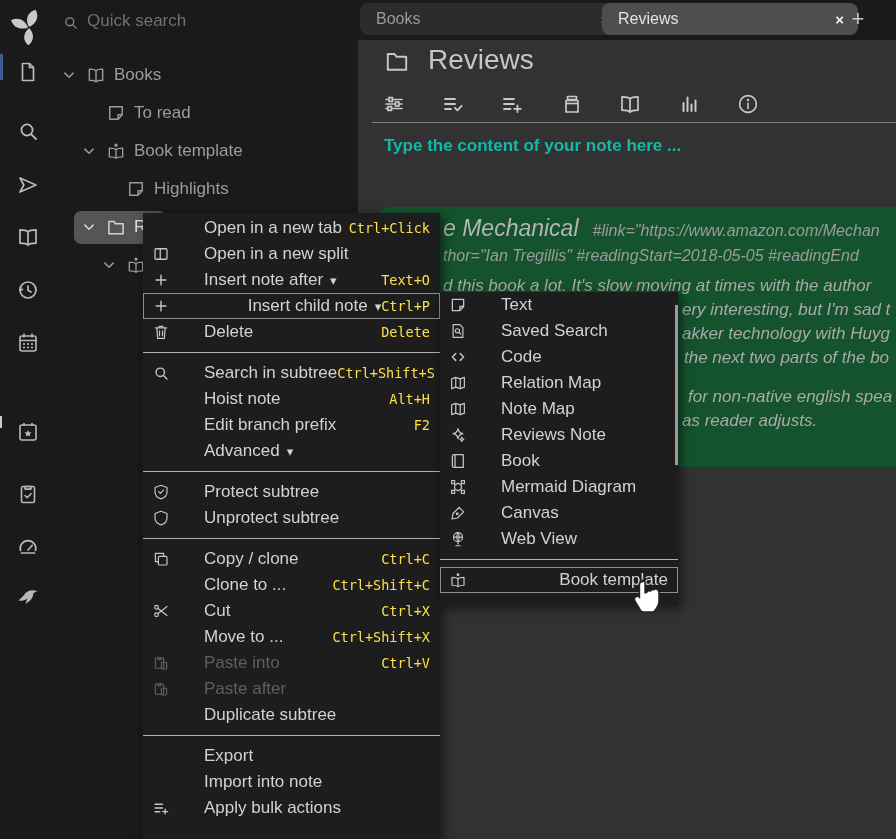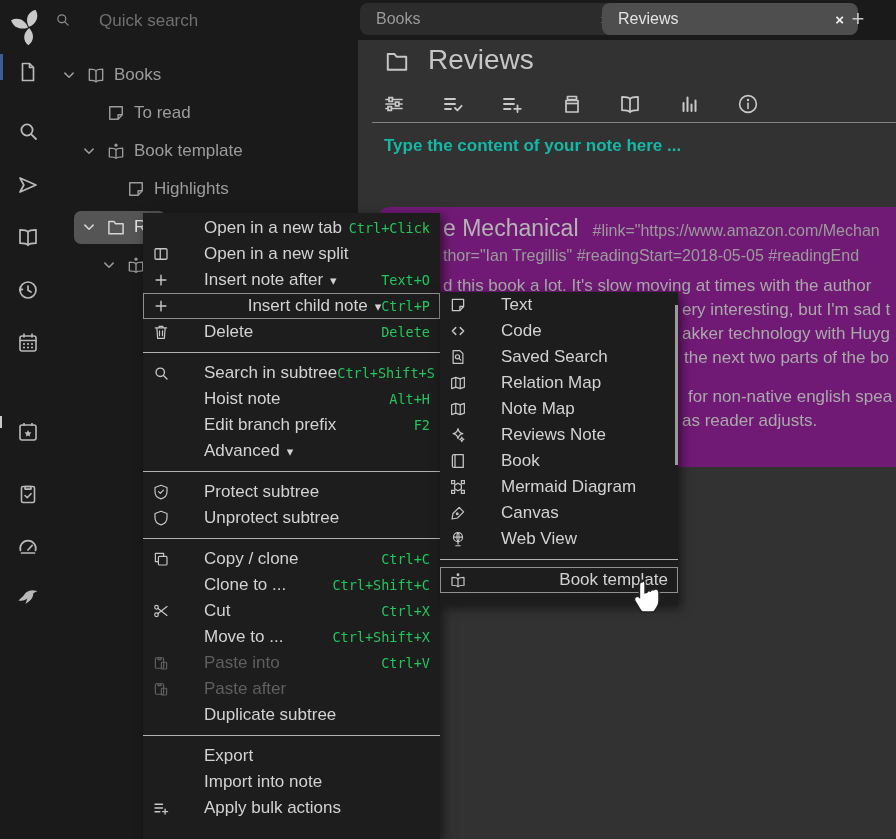--- a/index.html
+++ b/index.html
@@ -22,33 +22,33 @@
   .tab{position:absolute;top:3px;height:32px;border-radius:8px;display:flex;align-items:center;justify-content:space-between;padding:0 14px 0 16px;font-size:16px;cursor:pointer;}
   .tab-inactive{background:#2c2c2c;color:#9a9a9a;}
   .tab-active{background:#4e4e4e;color:#e3e3e3;}
   .tab .close{font-size:15px;color:inherit;}
   #new-tab{position:absolute;left:845px;top:6px;width:26px;height:26px;color:#c9c9c9;font-size:22px;display:flex;align-items:center;justify-content:center;cursor:pointer;}
   #note-title{position:absolute;left:428px;top:44px;font-size:28px;color:#c6c6c6;}
   .ribbon-ic{position:absolute;width:24px;height:24px;top:92px;color:#c9c9c9;cursor:pointer;}
   #ribbon-divider{position:absolute;left:372px;top:122px;width:524px;height:1px;background:#828282;}
   #editor-ph{position:absolute;left:384px;top:136px;font-size:17px;color:#14b8a6;font-weight:bold;}
   
-  #card{position:absolute;left:378px;top:207px;width:518px;height:260px;background:#701a75;border-radius:12px 0 0 12px;}
+  #card{position:absolute;left:378px;top:207px;width:518px;height:260px;background:#14532d;border-radius:12px 0 0 12px;font-style:italic;}
   #card .line{position:absolute;white-space:nowrap;}
   .card-title{font-size:23px;color:#b5b5b5;}
   .card-attr{font-size:16px;color:#9b9b9b;}
   .card-body{font-size:17px;color:#a9a9a9;}
   
   .menu{position:absolute;background:#1d1d1d;box-shadow:3px 3px 10px rgba(0,0,0,.55);z-index:5;}
   #ctx-menu{left:143px;top:213px;width:297px;height:626px;padding-top:2px;box-sizing:border-box;}
   #sub-menu{left:440px;top:292px;width:238px;padding-bottom:12px;}
   .mrow{display:grid;grid-template-columns:30px 1fr auto;align-items:center;height:26px;padding:0 10px 0 9px;cursor:pointer;}
   .mrow .mic{width:18px;height:18px;color:#c6c6c6;}
   .mlabel{font-size:17px;color:#d2d2d2;white-space:nowrap;margin-left:22px;}
-  .mshort{font-family:"DejaVu Sans Mono",monospace;font-size:13.5px;color:#22c55e;white-space:nowrap;}
+  .mshort{font-family:"DejaVu Sans Mono",monospace;font-size:13.5px;color:#fde047;white-space:nowrap;}
   .mrow.disabled .mlabel,.mrow.disabled .mic{color:#5f5f5f;}
   .mrow.active-item{box-shadow:inset 0 0 0 1px #8f8f8f;text-align:right;}
   .caret::after{content:"▾";font-size:13px;color:#d2d2d2;margin-left:7px;}
   .mdiv{height:1px;background:#b0b0b0;margin:7px 0;}
   #sub-scrollbar{position:absolute;right:0;top:13px;width:3px;height:160px;background:#9a9a9a;}
   
   #cursor{position:absolute;left:628px;top:576px;z-index:9;}
 </style>
 </head>
 <body>
@@ -252,21 +252,21 @@
   <svg class="ic launch-ic" style="top:482px" viewBox="0 0 24 24">
       <use href="#i-clipcheck"></use>
     </svg>
   <svg class="ic launch-ic" style="top:534px" viewBox="0 0 24 24">
       <use href="#i-gauge"></use>
     </svg>
   <svg class="ic launch-ic" style="top:586px" viewBox="0 0 24 24">
       <use href="#i-bird"></use>
     </svg>
 
-  <div class="abs" style="left:54px;top:11px;display:flex;align-items:flex-start;gap:28px;">
+  <div class="abs" style="left:62px;top:11px;display:flex;align-items:flex-end;gap:8px;">
     <svg class="ic" style="width:17px;height:17px;color:#8a8a8a" viewBox="0 0 24 24">
         <use href="#i-search"></use>
       </svg>
     <span class="qs-text">Quick search</span>
   </div>
 
   <div class="tsel-bg"></div>
 
   <div class="trow" style="left:60px;top:62px">
     <svg class="ic" style="width:18px;height:18px" viewBox="0 0 24 24">
@@ -511,29 +511,29 @@
 
   <div id="sub-menu" class="menu">
     <div class="mrow">
       <svg class="ic mic" viewBox="0 0 24 24">
           <use href="#i-note"></use>
         </svg>
       <span class="mlabel">Text</span>
     </div>
     <div class="mrow">
       <svg class="ic mic" viewBox="0 0 24 24">
+          <use href="#i-docsearch"></use>
+        </svg>
+      <span class="mlabel">Saved Search</span>
+    </div>
+    <div class="mrow">
+      <svg class="ic mic" viewBox="0 0 24 24">
           <use href="#i-code"></use>
         </svg>
       <span class="mlabel">Code</span>
-    </div>
-    <div class="mrow">
-      <svg class="ic mic" viewBox="0 0 24 24">
-          <use href="#i-docsearch"></use>
-        </svg>
-      <span class="mlabel">Saved Search</span>
     </div>
     <div class="mrow">
       <svg class="ic mic" viewBox="0 0 24 24">
           <use href="#i-map"></use>
         </svg>
       <span class="mlabel">Relation Map</span>
     </div>
     <div class="mrow">
       <svg class="ic mic" viewBox="0 0 24 24">
           <use href="#i-map"></use>

